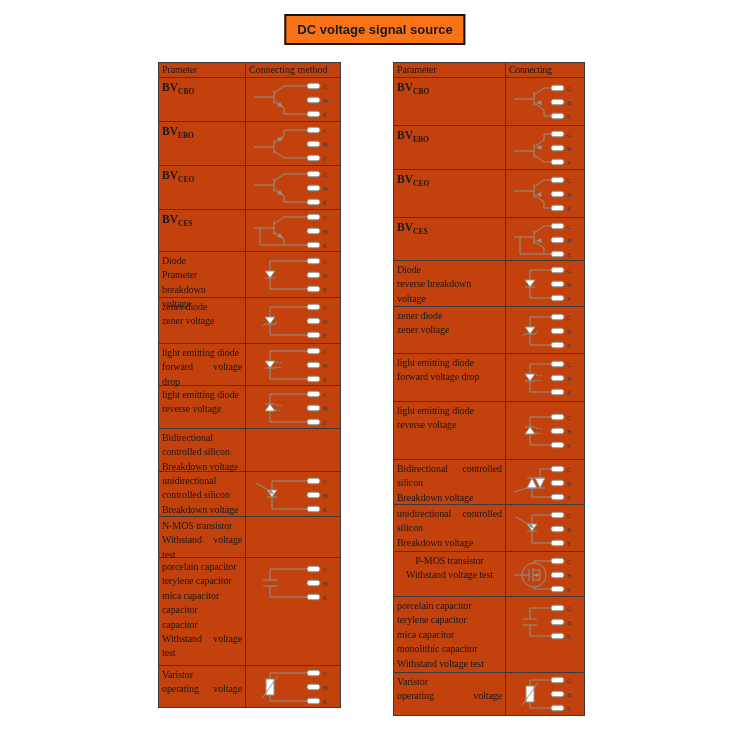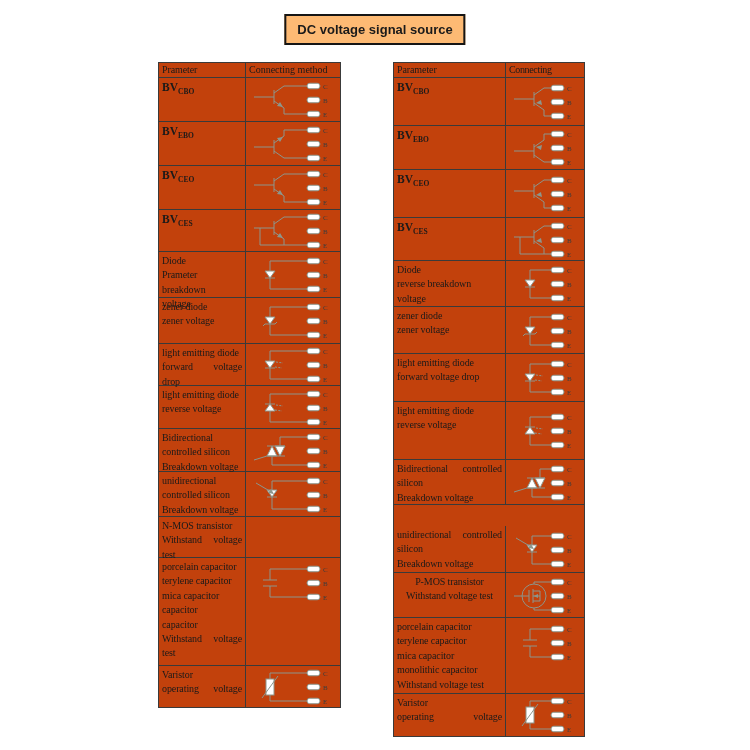--- a/index.html
+++ b/index.html
@@ -1,19 +1,19 @@
 <!DOCTYPE html>
 <html><head>
 <meta charset="utf-8">
 <style>
   html,body{margin:0;padding:0;background:#fff}
   .page{position:relative;width:750px;height:750px;background:#fff;overflow:hidden;
         font-family:"Liberation Serif",serif;color:#1a1a1a}
   .title-box{position:absolute;top:14px;left:50%;transform:translateX(-50%);
-        border:2px solid #151515;padding:6px 11px;background:#fdba74;
+        border:2px solid #151515;padding:6px 11px;background:#f97316;
         font-family:"Liberation Sans",sans-serif;font-size:13px;font-weight:bold;white-space:nowrap}
   .tblock{position:absolute;top:62px}
   #tb0{left:158px}
   #tb1{left:393px}
   .tlabel{font-size:10.5px;height:14px;line-height:14px;padding-left:1px}
   .ptable{border:1px solid #3a3a3a;background:#c2410c}
   .trow{display:flex;border-bottom:1px solid #3a3a3a;box-sizing:border-box}
   .rows .trow:last-child{border-bottom:none}
   .cell{box-sizing:border-box}
   .param{border-right:1px solid #3a3a3a;padding:2px 3px 0 3px;font-size:10px;
@@ -202,21 +202,21 @@
                 <path d="M30 18 l7 1 M29 23 l7 1" fill="none" stroke="#8c968c" stroke-width="1" stroke-dasharray="2,1.4"></path>
                 <rect x="61" y="4.25" width="13" height="5.5" rx="2.75" fill="#fff" stroke="#8c968c" stroke-width="1"></rect>
                 <text x="77" y="9.6" font-size="7" fill="#3d3d3d">C</text>
                 <rect x="61" y="18.25" width="13" height="5.5" rx="2.75" fill="#fff" stroke="#8c968c" stroke-width="1"></rect>
                 <text x="77" y="23.6" font-size="7" fill="#3d3d3d">B</text>
                 <rect x="61" y="32.25" width="13" height="5.5" rx="2.75" fill="#fff" stroke="#8c968c" stroke-width="1"></rect>
                 <text x="77" y="37.6" font-size="7" fill="#3d3d3d">E</text>
               </svg>
             </div>
           </div>
-          <div class="trow" style="height: 43px;">
+          <div class="trow" style="height: 43px; flex-direction: column;">
             <div class="cell param">
               <div>Bidirectional</div>
               <div>controlled silicon</div>
               <div>Breakdown voltage</div>
             </div>
             <div class="cell diag">
               <svg width="94" height="41" viewBox="0 0 94 41" xmlns="http://www.w3.org/2000/svg">
                 <path d="M34 16 V7 H61" fill="none" stroke="#8c968c" stroke-width="1"></path>
                 <path d="M26 26 V35 H61" fill="none" stroke="#8c968c" stroke-width="1"></path>
                 <polygon points="21,26 31,26 26,16" fill="#ffffff" stroke="#8c968c" stroke-width="1"></polygon>
@@ -516,21 +516,21 @@
                 <path d="M8 31 L21 27" fill="none" stroke="#8c968c" stroke-width="1"></path>
                 <rect x="45" y="5.25" width="13" height="5.5" rx="2.75" fill="#fff" stroke="#8c968c" stroke-width="1"></rect>
                 <text x="61" y="10.6" font-size="7" fill="#3d3d3d">C</text>
                 <rect x="45" y="19.25" width="13" height="5.5" rx="2.75" fill="#fff" stroke="#8c968c" stroke-width="1"></rect>
                 <text x="61" y="24.6" font-size="7" fill="#3d3d3d">B</text>
                 <rect x="45" y="33.25" width="13" height="5.5" rx="2.75" fill="#fff" stroke="#8c968c" stroke-width="1"></rect>
                 <text x="61" y="38.6" font-size="7" fill="#3d3d3d">E</text>
               </svg>
             </div>
           </div>
-          <div class="trow" style="height: 47px; margin-top: 21px;">
+          <div class="trow" style="height: 47px;">
             <div class="cell param">
               <div class="jline">unidirectional controlled</div>
               <div>silicon</div>
               <div>Breakdown voltage</div>
             </div>
             <div class="cell diag">
               <svg width="78" height="45" viewBox="0 0 78 45" xmlns="http://www.w3.org/2000/svg">
                 <path d="M26 18 V9 H45" fill="none" stroke="#8c968c" stroke-width="1"></path>
                 <path d="M26 25 V37 H45" fill="none" stroke="#8c968c" stroke-width="1"></path>
                 <polygon points="21,18 31,18 26,25" fill="#ffffff" stroke="#8c968c" stroke-width="1"></polygon>

